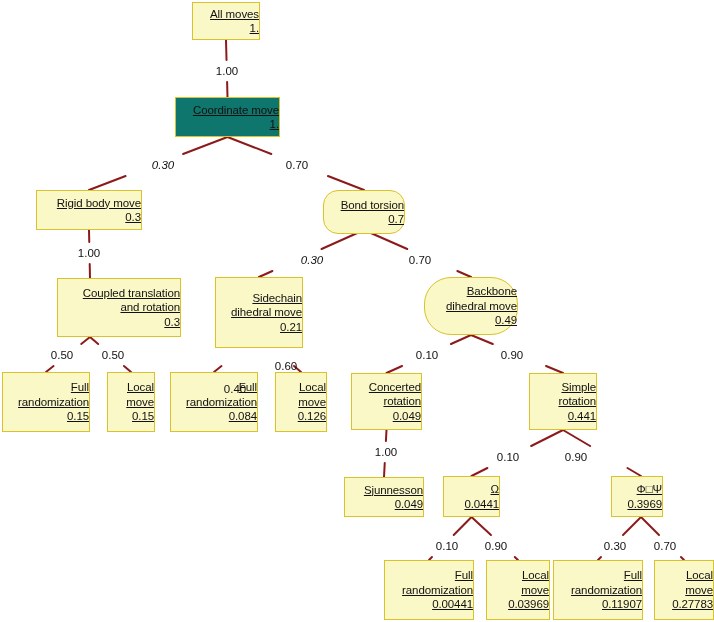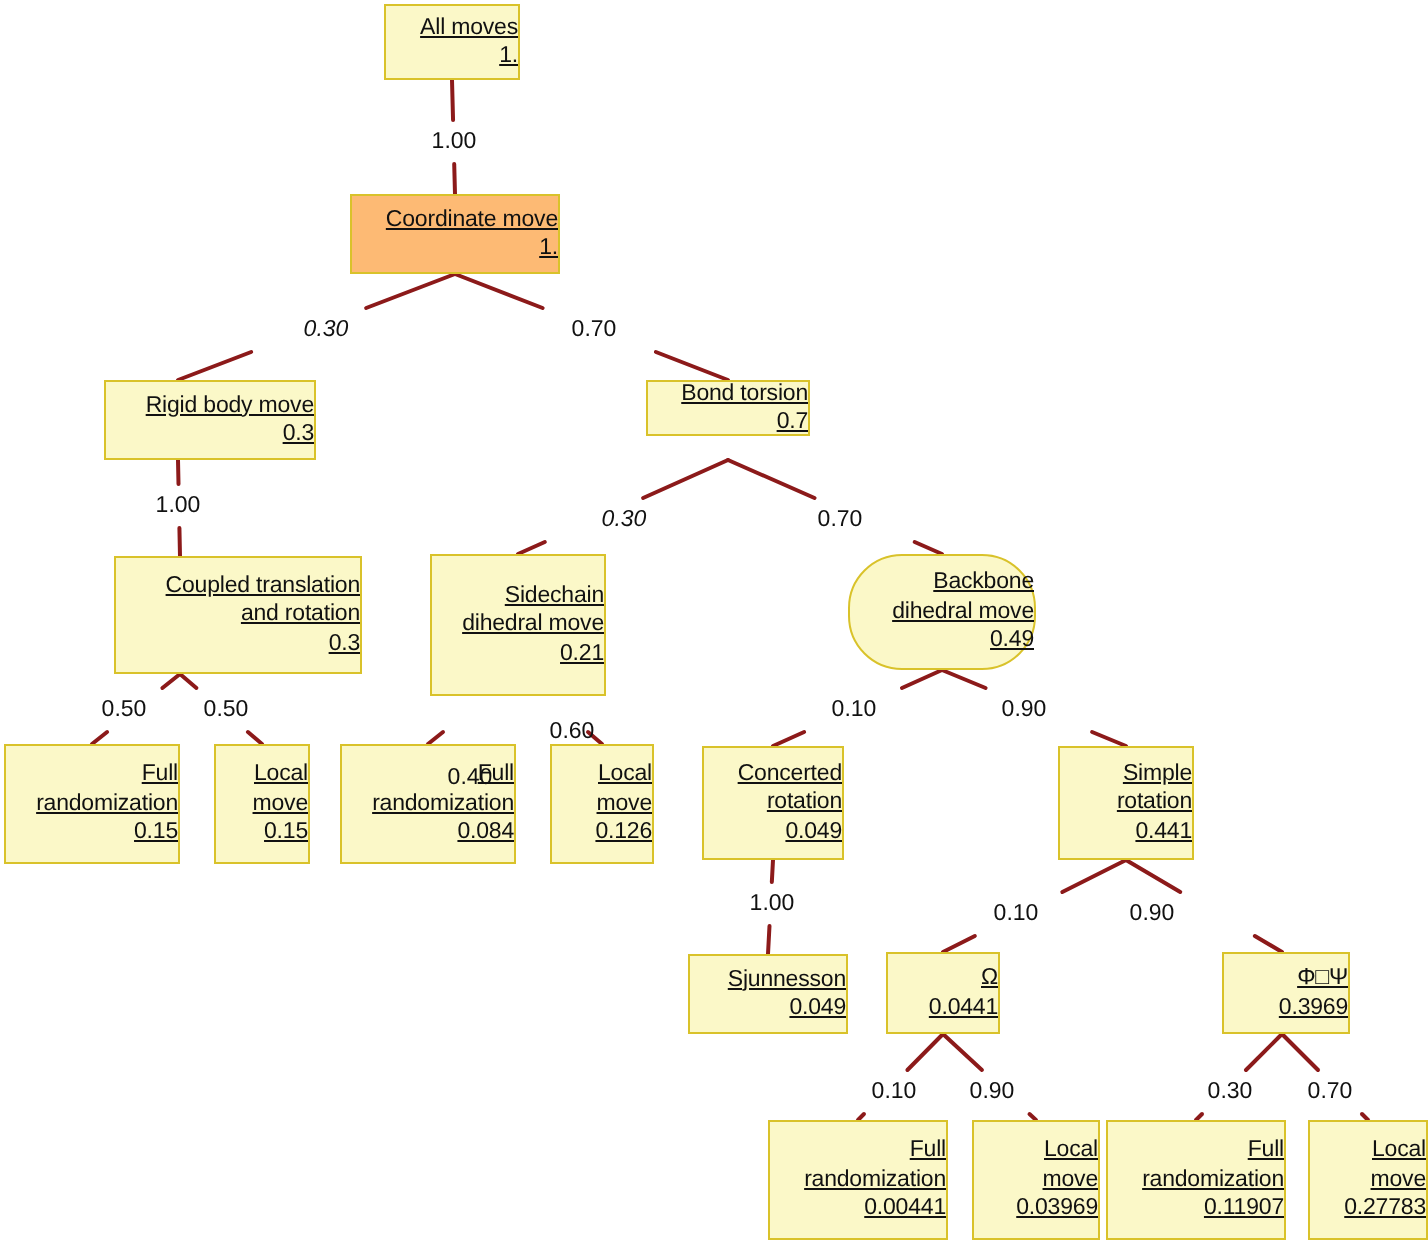--- a/index.html
+++ b/index.html
@@ -92,29 +92,29 @@
       <line x1="641" y1="517" x2="623" y2="535" stroke="#8c1a1a" stroke-width="2" stroke-linecap="round"></line>
       <line x1="601" y1="557" x2="598" y2="560" stroke="#8c1a1a" stroke-width="2" stroke-linecap="round"></line>
       <line x1="641" y1="517" x2="659" y2="535" stroke="#8c1a1a" stroke-width="2" stroke-linecap="round"></line>
       <line x1="681" y1="557" x2="684" y2="560" stroke="#8c1a1a" stroke-width="2" stroke-linecap="round"></line>
     </svg>
   <div id="node-layer">
       <div class="node" style="left: 192px; top: 2px; width: 68px; height: 38px; background: rgb(251, 248, 200); border-color: rgb(217, 194, 42); color: rgb(17, 17, 17);">
         <span class="nline">All moves</span>
         <span class="nval">1.</span>
       </div>
-      <div class="node" style="left: 175px; top: 97px; width: 105px; height: 40px; background: #fdba74; border-color: rgb(217, 194, 42); color: rgb(17, 17, 17);">
+      <div class="node" style="left: 175px; top: 97px; width: 105px; height: 40px; background: #0f766e; border-color: rgb(217, 194, 42); color: rgb(17, 17, 17);">
         <span class="nline">Coordinate move</span>
         <span class="nval">1.</span>
       </div>
-      <div class="node" style="left: 52px; top: 190px; width: 106px; height: 40px; background: rgb(251, 248, 200); border-color: rgb(217, 194, 42); color: rgb(17, 17, 17);">
+      <div class="node" style="left: 36px; top: 190px; width: 106px; height: 40px; background: rgb(251, 248, 200); border-color: rgb(217, 194, 42); color: rgb(17, 17, 17);">
         <span class="nline">Rigid body move</span>
         <span class="nval">0.3</span>
       </div>
-      <div class="node" style="left: 323px; top: 190px; width: 82px; height: 28px; background: rgb(251, 248, 200); border-color: rgb(217, 194, 42); color: rgb(17, 17, 17);">
+      <div class="node" style="left: 323px; top: 190px; width: 82px; height: 44px; background: rgb(251, 248, 200); border-color: rgb(217, 194, 42); color: rgb(17, 17, 17); border-radius: 15px;">
         <span class="nline">Bond torsion</span>
         <span class="nval">0.7</span>
       </div>
       <div class="node" style="left: 28px; top: 278px; width: 124px; height: 59px; background: rgb(251, 248, 200); border-color: rgb(217, 194, 42); color: rgb(17, 17, 17); margin-left: 29px;">
         <span class="nline">Coupled translation</span>
         <span class="nline">and rotation</span>
         <span class="nval">0.3</span>
       </div>
       <div class="node" style="left: 215px; top: 277px; width: 88px; height: 71px; background: rgb(251, 248, 200); border-color: rgb(217, 194, 42); color: rgb(17, 17, 17);">
         <span class="nline">Sidechain</span>
@@ -157,21 +157,21 @@
         <span class="nval">0.441</span>
       </div>
       <div class="node" style="left: 344px; top: 477px; width: 80px; height: 40px; background: rgb(251, 248, 200); border-color: rgb(217, 194, 42); color: rgb(17, 17, 17);">
         <span class="nline">Sjunnesson</span>
         <span class="nval">0.049</span>
       </div>
       <div class="node" style="left: 443px; top: 476px; width: 57px; height: 41px; background: rgb(251, 248, 200); border-color: rgb(217, 194, 42); color: rgb(17, 17, 17);">
         <span class="nline">Ω</span>
         <span class="nval">0.0441</span>
       </div>
-      <div class="node" style="left: 611px; top: 476px; width: 64px; height: 41px; background: rgb(251, 248, 200); border-color: rgb(217, 194, 42); color: rgb(17, 17, 17);">
+      <div class="node" style="left: 611px; top: 476px; width: 52px; height: 41px; background: rgb(251, 248, 200); border-color: rgb(217, 194, 42); color: rgb(17, 17, 17);">
         <span class="nline">Φ□Ψ</span>
         <span class="nval">0.3969</span>
       </div>
       <div class="node" style="left: 384px; top: 560px; width: 90px; height: 60px; background: rgb(251, 248, 200); border-color: rgb(217, 194, 42); color: rgb(17, 17, 17);">
         <span class="nline">Full</span>
         <span class="nline">randomization</span>
         <span class="nval">0.00441</span>
       </div>
       <div class="node" style="left: 486px; top: 560px; width: 64px; height: 60px; background: rgb(251, 248, 200); border-color: rgb(217, 194, 42); color: rgb(17, 17, 17);">
         <span class="nline">Local</span>

